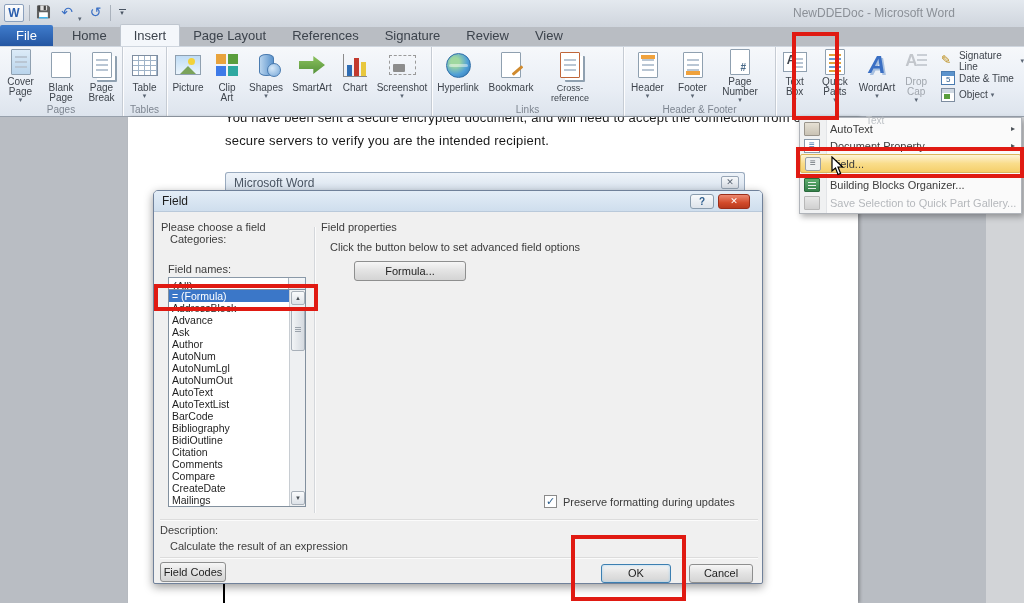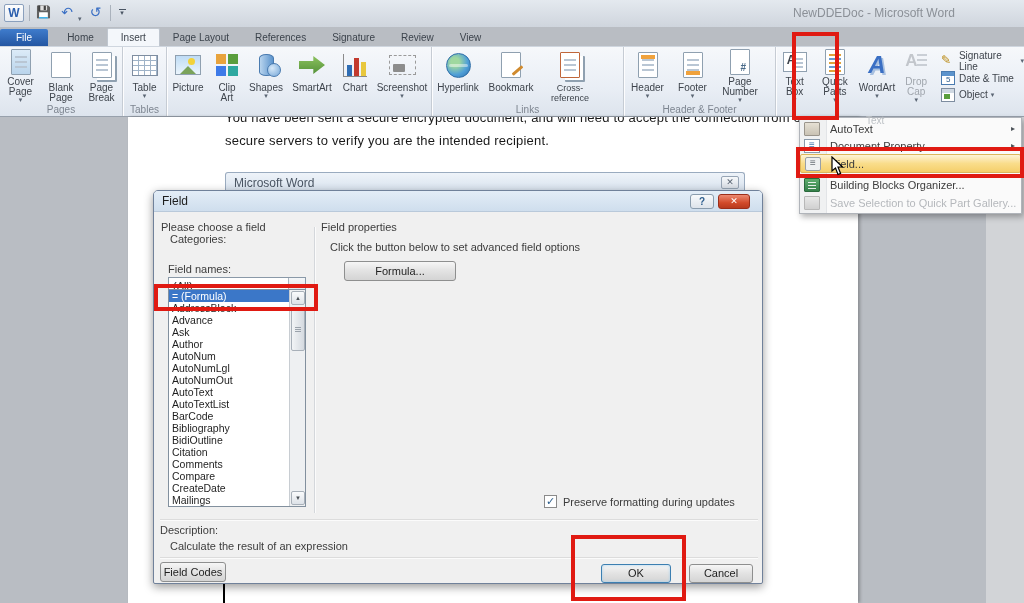--- a/index.html
+++ b/index.html
@@ -22,21 +22,21 @@
   .qbtn.redo::after{content:"↺";}
   .mini-arrow{font-size:7px;color:#5a6573;align-self:flex-end;margin:9px 0 0 -3px;}
   .mini-arrow::after{content:"▾";}
   .custom{width:13px;height:14px;text-align:center;}
   .custom::before{content:"";display:block;width:7px;height:1px;background:#4a5563;margin:3px auto 0;}
   .custom::after{content:"▾";font-size:7px;color:#4a5563;display:block;margin-top:-1px;}
   .wtitle{position:absolute;left:793px;top:6px;font-size:12px;color:#8b9097;}
 
   
   .tabrow{position:absolute;left:0;top:27px;width:1024px;height:19px;display:flex;align-items:flex-end;}
-  .tab{font-size:10px;color:#3c434c;padding:3px 13px 3px;cursor:default;}
+  .tab{font-size:13px;color:#3c434c;padding:3px 13px 3px;cursor:default;}
   .tab.file{background:linear-gradient(#3f7ccc,#2456a2);color:#fff;border-radius:2px 2px 0 0;
     padding:3px 16px;margin-right:6px;}
   .tab.active{background:#f4f7fb;border:1px solid #bfc6cf;border-bottom:none;border-radius:2px 2px 0 0;}
 
   
   .ribbon{position:absolute;left:0;top:46px;width:1024px;height:71px;display:flex;
     background:linear-gradient(#f6f8fb,#e9eef5 60%,#dde4ed);border-bottom:1px solid #98a1ac;border-top:1px solid #cfd6df;}
   .rgroup{position:relative;height:100%;border-right:1px solid #c6ccd4;box-shadow:1px 0 0 #fdfdfe;}
   .glabel{position:absolute;bottom:1px;left:0;width:100%;text-align:center;font-size:10px;color:#7d8590;}
   .grow{display:flex;height:56px;padding-top:1px;}
@@ -459,21 +459,21 @@
         <span class="up"></span>
         <span class="th"></span>
         <span class="dn"></span>
       </div>
     </div>
 
     <div class="vline"></div>
     <div class="dlab" style="left:167px;top:30px;">Field properties</div>
     <div class="dlab" style="left:176px;top:50px;">Click the button below to set advanced field options</div>
 
-    <div class="btn" style="left:190px;top:70px;width:112px;height:20px;line-height:18px;">Formula...</div>
+    <div class="btn" style="left:200px;top:70px;width:112px;height:20px;line-height:18px;">Formula...</div>
 
     <span class="chk"></span>
     <div class="dlab" style="left:409px;top:305px;">Preserve formatting during updates</div>
 
     <div class="hline" style="top:328px;"></div>
     <div class="dlab" style="left:6px;top:333px;">Description:</div>
     <div class="dlab" style="left:16px;top:349px;">Calculate the result of an expression</div>
     <div class="hline" style="top:366px;"></div>
 
     <div class="btn" style="left:6px;top:371px;width:66px;height:20px;line-height:18px;">Field Codes</div>

